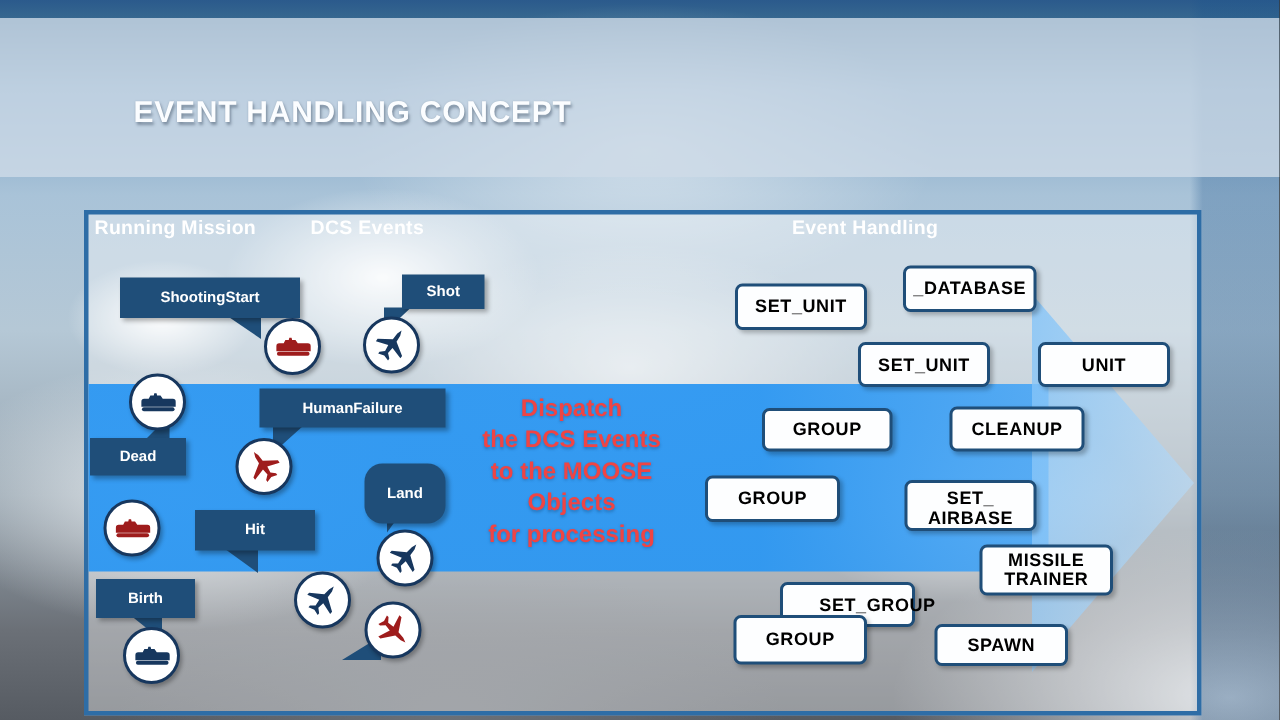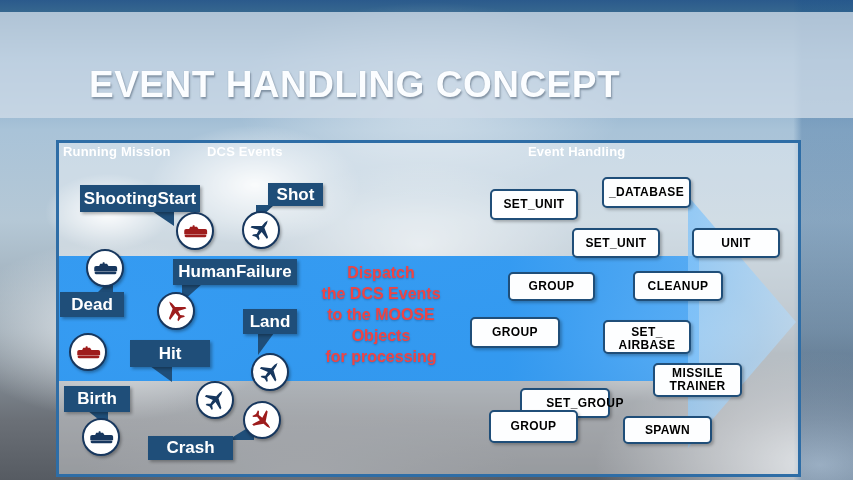--- a/index.html
+++ b/index.html
@@ -20,21 +20,21 @@
       radial-gradient(300px 150px at 820px 465px, rgba(228,233,238,.85), rgba(255,255,255,0) 75%),
       radial-gradient(280px 140px at 300px 485px, rgba(110,115,122,.9), rgba(110,115,122,0) 80%),
       linear-gradient(180deg,#2b5a8c 0px,#36678f 12px,#7aa2c4 60px,#a9c3d8 130px,#b5c8d6 220px,#97a5b0 330px,#6b7077 420px,#565b62 480px);
   }
   .banner{
     position:absolute;left:0;top:12px;width:853px;height:106px;
     background:rgba(206,219,231,.80);
   }
   .title{
     position:absolute;left:89px;top:52px;margin:0;
-    font-size:37px;font-weight:bold;letter-spacing:.5px;color:#fbfdff;
+    font-size:20px;font-weight:bold;letter-spacing:.5px;color:#fbfdff;
     text-shadow:1px 2px 2px rgba(95,112,130,.65), 0 0 1px rgba(120,140,160,.5);
   }
   .panel{
     position:absolute;left:56px;top:140px;width:739px;height:331px;
     border:3px solid #2e6da6;background:rgba(255,255,255,.38);
   }
   .band{
     position:absolute;left:59px;top:256px;width:640px;height:125px;
     background:linear-gradient(90deg, rgba(44,151,242,.95) 0 70%, rgba(70,165,246,.88));
     z-index:2;
@@ -44,21 +44,21 @@
     background:linear-gradient(105deg, rgba(130,195,248,.80), rgba(200,228,252,.55));
     clip-path:polygon(0 0,100% 50%,0 100%);
     z-index:2;
   }
   .col-header{
     position:absolute;z-index:5;font-size:13px;font-weight:bold;color:#ffffff;
     letter-spacing:.2px;
   }
   .callout{
     position:absolute;z-index:5;background:#1f4e79;color:#fff;
-    font-weight:bold;font-size:17px;display:flex;align-items:center;justify-content:center;
+    font-weight:bold;font-size:10px;display:flex;align-items:center;justify-content:center;
     box-shadow:2px 2px 3px rgba(0,0,0,.30);
   }
   .tail{position:absolute;width:0;height:0;z-index:4;}
   .unit{
     position:absolute;z-index:5;width:38px;height:38px;border-radius:50%;
     background:#fff;border:2.5px solid #17375e;box-sizing:border-box;
     display:flex;align-items:center;justify-content:center;
     box-shadow:1.5px 2px 3px rgba(0,0,0,.30);
   }
   .unit svg{display:block;}
@@ -113,38 +113,35 @@
   <div class="callout" style="left:60px;top:292px;width:64px;height:25px;">
     <span>Dead</span>
   </div>
   <div class="tail" style="left:97px;top:277px;border-bottom:16px solid #1f4e79;border-left:16px solid transparent;"></div>
 
   <div class="callout" style="left:173px;top:259px;width:124px;height:26px;">
     <span>HumanFailure</span>
   </div>
   <div class="tail" style="left:182px;top:284px;border-top:18px solid #1f4e79;border-right:20px solid transparent;"></div>
 
-  <div class="callout" style="left:243px;top:309px;width:54px;height:25px;">
+  <div class="callout" style="left:243px;top:309px;width:54px;height:40px;border-radius:12px;">
     <span>Land</span>
   </div>
   <div class="tail" style="left:258px;top:333px;border-top:22px solid #1f4e79;border-right:16px solid transparent;"></div>
 
   <div class="callout" style="left:130px;top:340px;width:80px;height:27px;">
     <span>Hit</span>
   </div>
   <div class="tail" style="left:150px;top:366px;border-top:16px solid #1f4e79;border-left:22px solid transparent;"></div>
 
   <div class="callout" style="left:64px;top:386px;width:66px;height:26px;">
     <span>Birth</span>
   </div>
   <div class="tail" style="left:88px;top:411px;border-top:16px solid #1f4e79;border-left:20px solid transparent;"></div>
 
-  <div class="callout" style="left:148px;top:436px;width:85px;height:24px;">
-    <span>Crash</span>
-  </div>
   <div class="tail" style="left:228px;top:424px;border-bottom:16px solid #1f4e79;border-left:26px solid transparent;"></div>
 
   <div class="unit red" style="left:176px;top:212px;">
     <svg width="27" height="17" viewBox="0 0 36 22">
         <g fill="currentColor">
           <path d="M3 10 q0-2.5 2.5-2.5 h4 l1.5-3 h3 l.5-2 h2 l.5 2 h3 l2 3 h9 q2.5 0 2.5 2.5 v4.5 h-30.5 z"></path>
           <rect x="3.5" y="15" width="29" height="3.5" rx="1.75"></rect>
         </g>
       </svg>
   </div>

